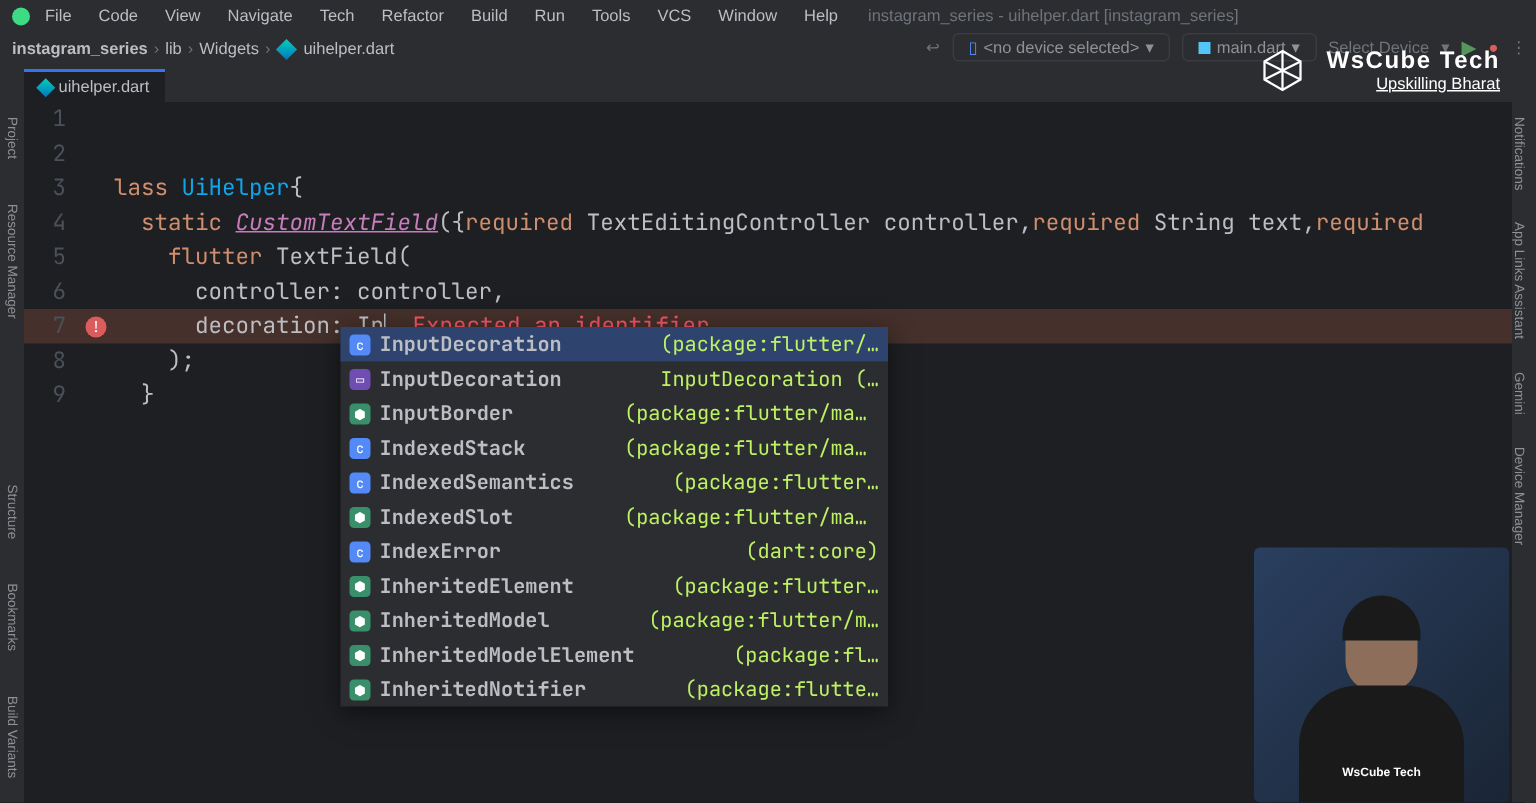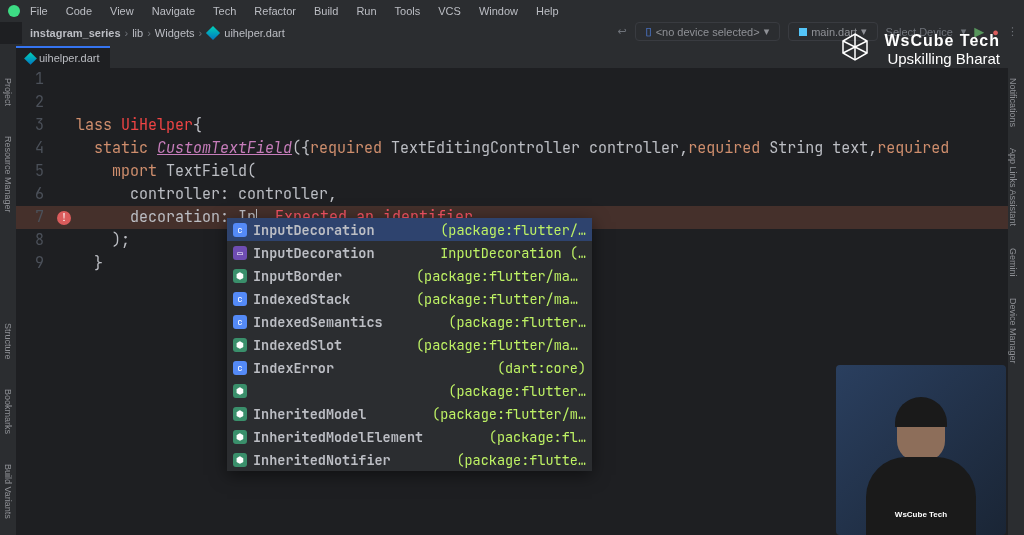--- a/index.html
+++ b/index.html
@@ -19,21 +19,20 @@
   font-size: 11px;
 }
 .menubar .mi { padding: 2px 8px; color: #bcbec4; cursor: pointer; }
 .menubar .title { margin-left: 10px; color: #6f737a; }
 .breadcrumbs {
   height: 22px; display: flex; align-items: center;
   padding: 0 8px; gap: 4px;
   background: #2b2d30;
   font-size: 11px;
   color: #bcbec4;
-  margin-left: 22px;
 }
 .breadcrumbs .sep { color: #6f737a; }
 .breadcrumbs .dart-icon {
   width: 10px; height: 10px; display: inline-block;
   background: linear-gradient(135deg, #00d2b8, #0175c2);
   transform: rotate(45deg);
   margin: 0 2px;
 }
 .toolbar {
   position: absolute; top: 22px; right: 6px;
@@ -99,21 +98,21 @@
 }
 .gut { width: 24px; display: flex; align-items: center; justify-content: center; }
 .err-dot {
   width: 14px; height: 14px; border-radius: 50%;
   background: #db5c5c; color: #fff;
   font-size: 10px; line-height: 14px; text-align: center;
 }
 .code { white-space: pre; }
 .kw { color: #cf8e6d; }
 .str { color: #6aab73; }
-.cls { color: #ef4444; }
+.cls { color: #0ea5e9; }
 .typ { color: #c77dbb; font-style: italic; text-decoration: underline; }
 .typ2 { color: #bcbec4; }
 .param { color: #bcbec4; }
 .op { color: #bcbec4; }
 .err-line {
   background: #45302b;
 }
 .err-text { color: #f75464; }
 .caret {
   display: inline-block; width: 1px; height: 17px;
@@ -146,21 +145,21 @@
 .ac-name { color: #bcbec4; font-weight: bold; }
 .ac-name .hl { color: #bcbec4; }
 .ac-hint { color: #bef264; margin-left: auto; overflow: hidden; text-overflow: ellipsis; white-space: nowrap; max-width: 170px; }
 .logo {
   position: absolute; top: 32px; right: 24px;
   color: #fff; text-align: right;
   font-family: sans-serif;
   z-index: 5;
 }
 .logo .big { font-size: 16px; font-weight: bold; letter-spacing: 1px; }
-.logo .small { font-size: 15px; }
+.logo .small { font-size: 11px; text-decoration: underline; }
 .logo-cube {
   position: absolute; right: 130px; top: 0;
   width: 30px; height: 30px;
 }
 .cube-svg { stroke: #fff; fill: none; stroke-width: 1.5; }
 .webcam {
   position: absolute; right: 18px; bottom: 0;
   width: 170px; height: 170px;
   background: linear-gradient(135deg, #2a3f5f, #1a2535);
   border-radius: 4px;
@@ -206,20 +205,21 @@
   <span class="mi">View</span>
   <span class="mi">Navigate</span>
   <span class="mi">Tech</span>
   <span class="mi">Refactor</span>
   <span class="mi">Build</span>
   <span class="mi">Run</span>
   <span class="mi">Tools</span>
   <span class="mi">VCS</span>
   <span class="mi">Window</span>
   <span class="mi">Help</span>
+  <span class="title">instagram_series - uihelper.dart [instagram_series]</span>
 </div>
 
 <div class="breadcrumbs">
   <span style="font-weight:bold;">instagram_series</span>
   <span class="sep">›</span>
   <span>lib</span>
   <span class="sep">›</span>
   <span>Widgets</span>
   <span class="sep">›</span>
   <span class="dart-icon"></span>
@@ -282,21 +282,21 @@
     <span class="code"><span class="kw">lass </span><span class="cls">UiHelper</span><span class="op">{</span></span>
   </div>
   <div class="line">
     <span class="lineno">4</span>
     <span class="gut"></span>
     <span class="code">  <span class="kw">static </span><span class="typ">CustomTextField</span><span class="op">(</span><span class="op">{</span><span class="kw">required</span><span class="typ2"> TextEditingController </span><span class="param">controller</span><span class="op">,</span><span class="kw">required</span><span class="typ2"> String </span><span class="param">text</span><span class="op">,</span><span class="kw">required</span></span>
   </div>
   <div class="line">
     <span class="lineno">5</span>
     <span class="gut"></span>
-    <span class="code">    <span class="kw">mport </span><span class="typ2">TextField</span><span class="op">(</span></span>
+    <span class="code">    <span class="kw">flutter </span><span class="typ2">TextField</span><span class="op">(</span></span>
   </div>
   <div class="line">
     <span class="lineno">6</span>
     <span class="gut"></span>
     <span class="code">      <span class="param">controller</span><span class="op">: </span><span class="param">controller</span><span class="op">,</span></span>
   </div>
   <div class="line err-line">
     <span class="lineno">7</span>
     <span class="gut">
         <span class="err-dot">!</span>
@@ -346,20 +346,21 @@
       <span class="ac-name"><span class="hl">In</span>dexedSlot</span>
       <span class="ac-hint">(package:flutter/mate…</span>
     </div>
     <div class="ac-row">
       <span class="ac-icon cls-i">c</span>
       <span class="ac-name"><span class="hl">In</span>dexError</span>
       <span class="ac-hint">(dart:core)</span>
     </div>
     <div class="ac-row">
       <span class="ac-icon atom">⬢</span>
+      <span class="ac-name"><span class="hl">In</span>heritedElement</span>
       <span class="ac-hint">(package:flutter…</span>
     </div>
     <div class="ac-row">
       <span class="ac-icon atom">⬢</span>
       <span class="ac-name"><span class="hl">In</span>heritedModel</span>
       <span class="ac-hint">(package:flutter/m…</span>
     </div>
     <div class="ac-row">
       <span class="ac-icon atom">⬢</span>
       <span class="ac-name"><span class="hl">In</span>heritedModelElement</span>

